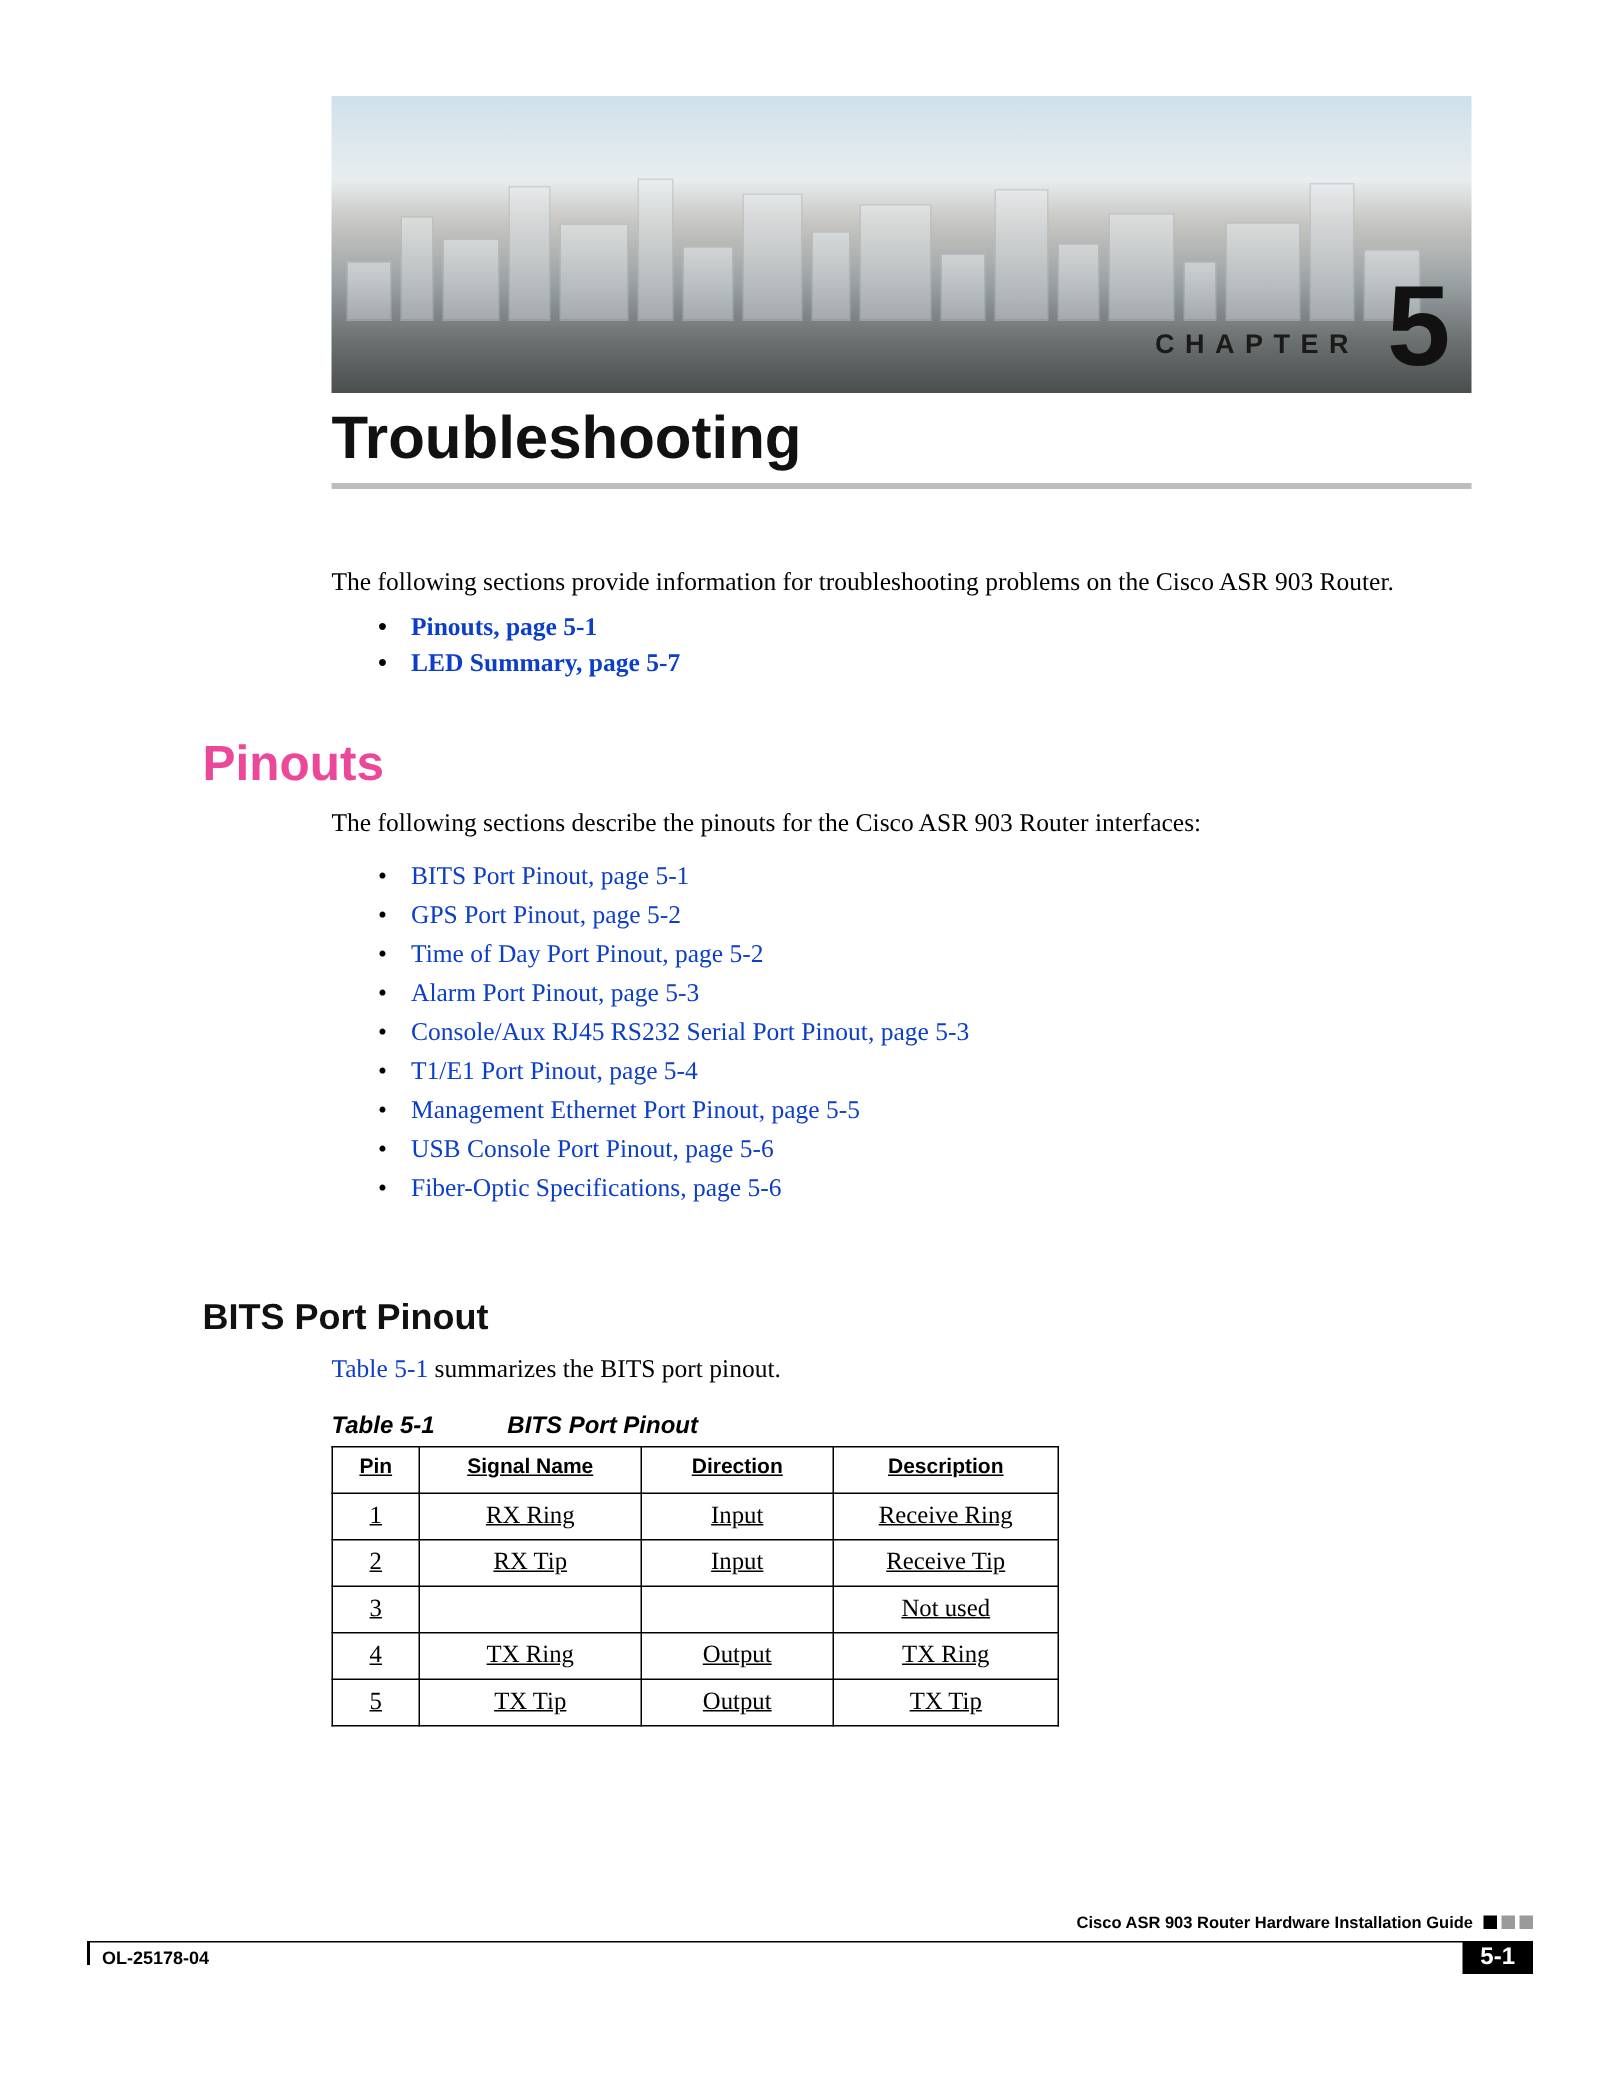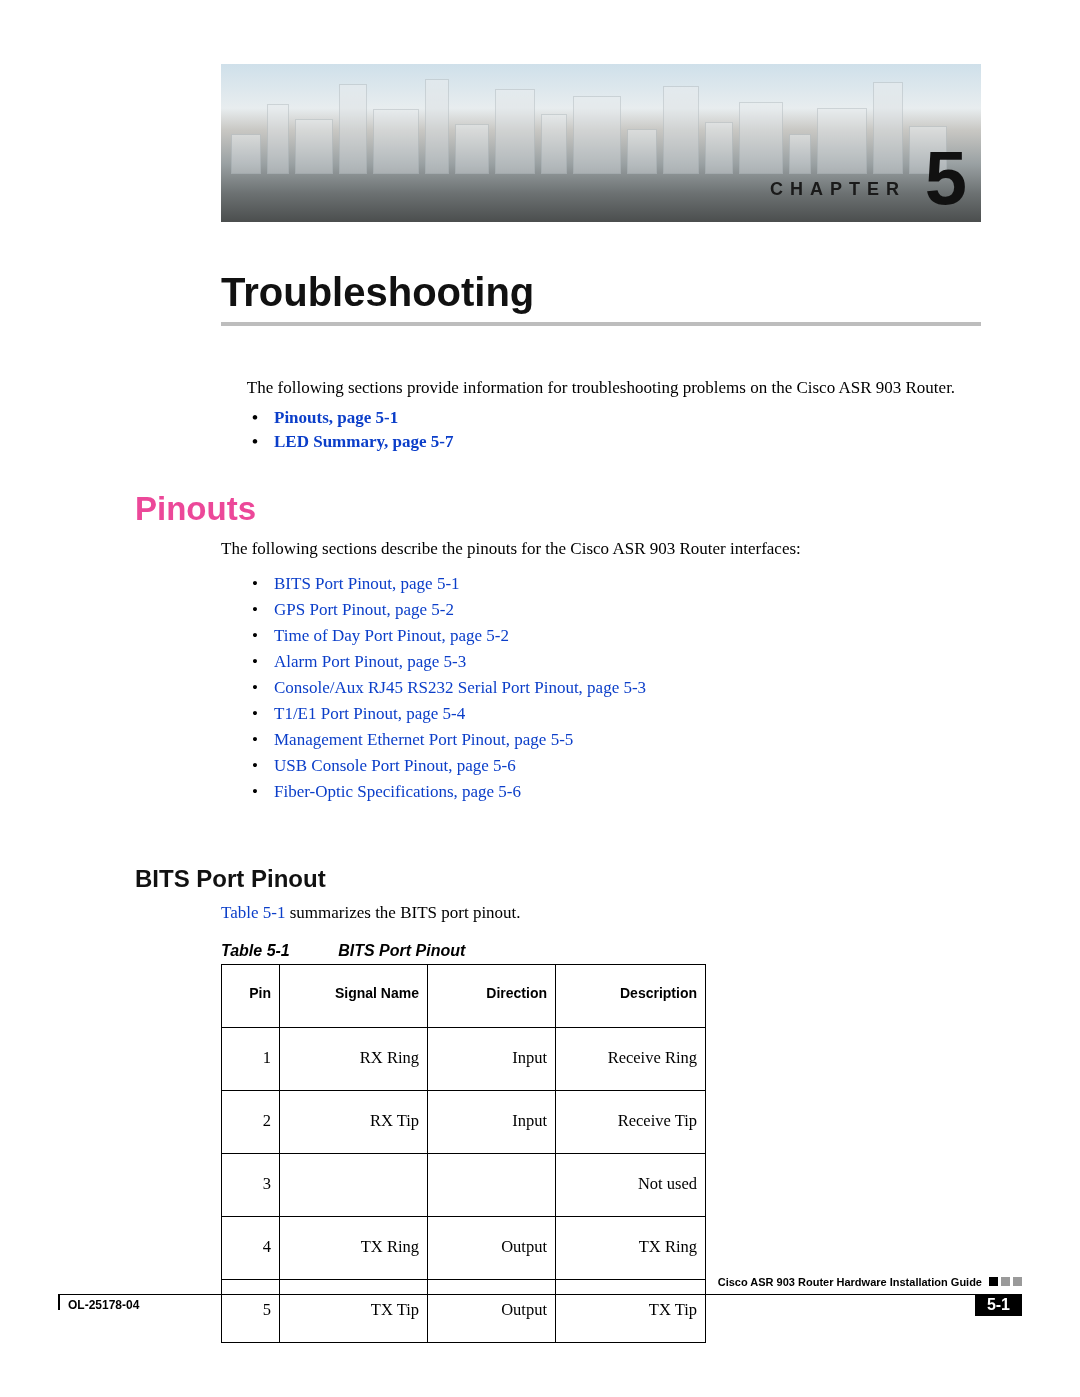--- a/index.html
+++ b/index.html
@@ -15,21 +15,21 @@
     width: 1080px;
     height: 1397px;
     box-sizing: border-box;
   }
   
   .banner {
     position: absolute;
     left: 221px;
     top: 64px;
     width: 760px;
-    height: 158px;
+    height: 198px;
     background: linear-gradient(180deg, #cfe0ea 0%, #e8edef 28%, #c8c7c3 42%, #9aa1a3 63%, #6c7172 82%, #4b4e4e 100%);
     overflow: hidden;
     text-decoration: underline;
   }
   .skyline {
     position: absolute;
     left: 0; right: 0; bottom: 48px;
     height: 95px;
     display: flex;
     gap: 6px;
@@ -80,21 +80,20 @@
     height: 4px;
     background: #bdbdbd;
   }
   .intro {
     position: absolute;
     left: 221px;
     top: 376px;
     width: 760px;
     font-size: 17px;
     line-height: 1.45;
-    text-align: center;
   }
   .toc1 {
     position: absolute;
     left: 252px;
     top: 404px;
     font-size: 17px;
   }
   .toc1 .item { margin: 4px 0; font-weight: bold; }
   .bullet::before {
     content: "•";
@@ -160,24 +159,25 @@
   table.pinout {
     position: absolute;
     left: 221px;
     top: 964px;
     border-collapse: collapse;
     font-size: 16.5px;
     font-family: "Times New Roman", Times, serif;
   }
   table.pinout th, table.pinout td {
     border: 1px solid #000;
-    padding: 20px 8px;
-    text-align: right;
+    padding: 4px 8px;
+    text-align: center;
     vertical-align: top;
     height: 22px;
+    text-decoration: underline;
   }
   table.pinout th {
     font-family: Arial, Helvetica, sans-serif;
     font-weight: bold;
     font-size: 14px;
   }
   table.pinout col.c1 { width: 58px; }
   table.pinout col.c2 { width: 148px; }
   table.pinout col.c3 { width: 128px; }
   table.pinout col.c4 { width: 150px; }

